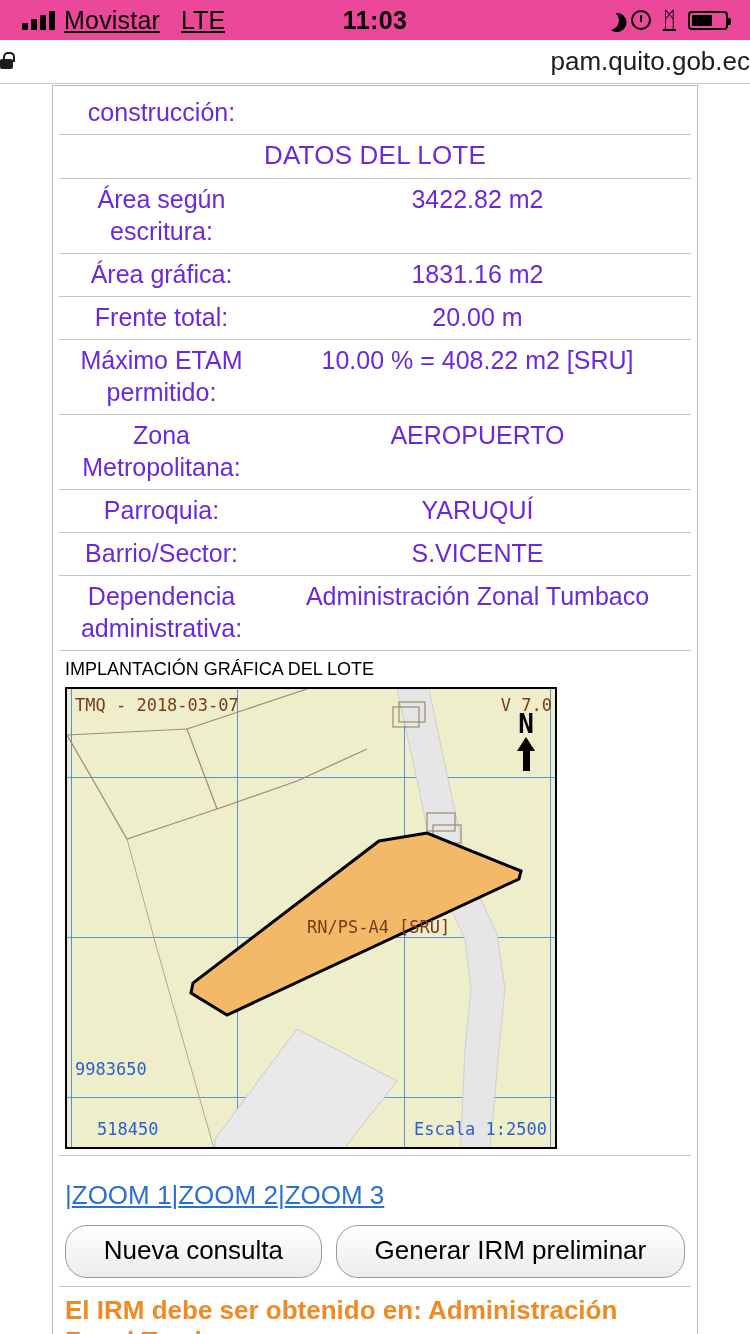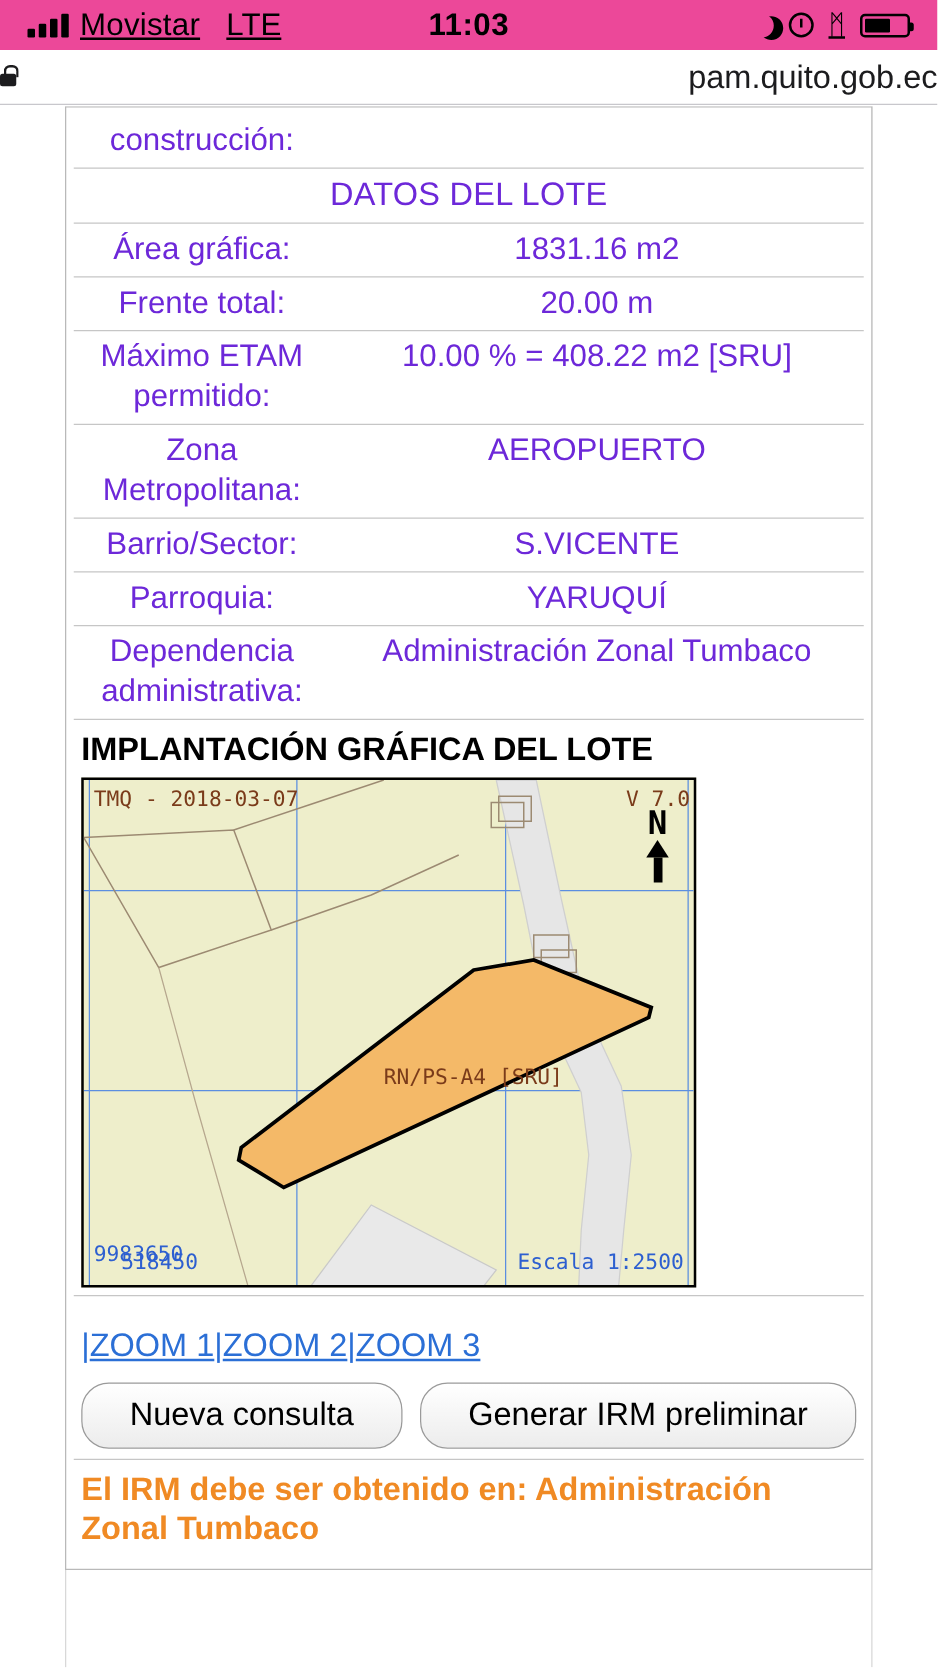--- a/index.html
+++ b/index.html
@@ -121,30 +121,30 @@
   .section-title {
     font-weight: normal;
     font-size: 26px;
     letter-spacing: .2px;
   }
 
   
   .map-head {
     border-top: 1px solid #c6c6c6;
     padding: 8px 6px 7px 6px;
-    font-weight: bold;
-    font-size: 26px;
+    font-weight: normal;
+    font-size: 18px;
   }
   .mapwrap {
     padding: 0 6px 6px 6px;
   }
   .map {
     position: relative;
     width: 492px;
-    height: 408px;
+    height: 462px;
     background: #eeeecb;
     border: 2px solid #000;
     overflow: hidden;
   }
   .grid-v, .grid-h { position: absolute; background: #5b8ee0; }
   .grid-v { width: 1px; top: 0; bottom: 0; }
   .grid-h { height: 1px; left: 0; right: 0; }
   .maptxt {
     position: absolute;
     font-family: "DejaVu Sans Mono", monospace;
@@ -247,42 +247,46 @@
       <table class="irm">
         <tbody>
             <tr class="first">
           <td class="k">construcción:</td>
           <td class="v"></td>
         </tr>
         <tr>
           <td class="section-title" colspan="2">DATOS DEL LOTE</td>
         </tr>
         <tr>
+          <td class="k">Área según escritura:</td>
+          <td class="v">3422.82 m2</td>
+        </tr>
+        <tr>
           <td class="k">Área gráfica:</td>
           <td class="v">1831.16 m2</td>
         </tr>
         <tr>
           <td class="k">Frente total:</td>
           <td class="v">20.00 m</td>
         </tr>
         <tr>
           <td class="k">Máximo ETAM permitido:</td>
           <td class="v">10.00 % = 408.22 m2 [SRU]</td>
         </tr>
         <tr>
           <td class="k">Zona Metropolitana:</td>
           <td class="v">AEROPUERTO</td>
         </tr>
         <tr>
+          <td class="k">Parroquia:</td>
+          <td class="v">YARUQUÍ</td>
+        </tr>
+        <tr>
           <td class="k">Barrio/Sector:</td>
           <td class="v">S.VICENTE</td>
-        </tr>
-        <tr>
-          <td class="k">Parroquia:</td>
-          <td class="v">YARUQUÍ</td>
         </tr>
         <tr>
           <td class="k">Dependencia administrativa:</td>
           <td class="v">Administración Zonal Tumbaco</td>
         </tr>
       </tbody>
         </table>
 
       <div class="map-head">IMPLANTACIÓN GRÁFICA DEL LOTE</div>
 

